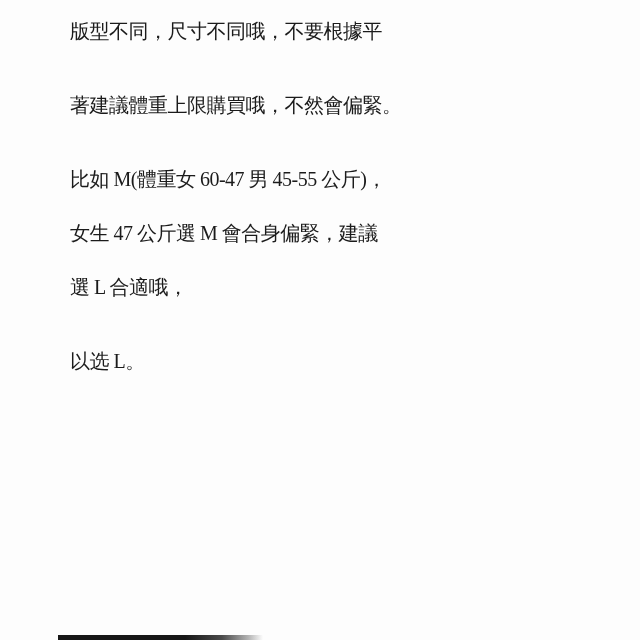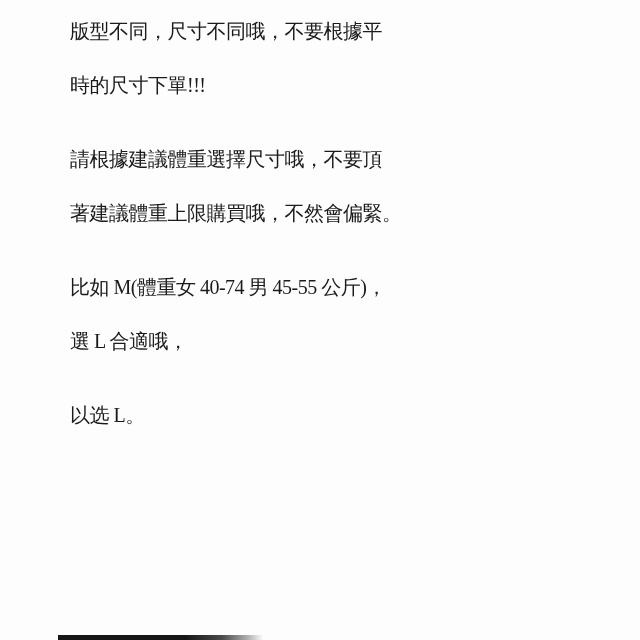--- a/index.html
+++ b/index.html
@@ -50,30 +50,29 @@
 </style>
 </head>
 <body>
 
 <div class="page">
 
   <div class="text-block">
 
     <div class="para">
       <div class="line">版型不同，尺寸不同哦，不要根據平</div>
-      <div class="line">時的尺寸下單!!!</div>
     </div>
 
     <div class="para">
-      <div class="line">請根據建議體重選擇尺寸哦，不要頂</div>
       <div class="line">著建議體重上限購買哦，不然會偏緊。</div>
     </div>
 
     <div class="para">
-      <div class="line">比如 M(體重女 40-74 男 45-55 公斤)，</div>
+      <div class="line">比如 M(體重女 60-47 男 45-55 公斤)，</div>
+      <div class="line">女生 47 公斤選 M 會合身偏緊，建議</div>
       <div class="line">選 L 合適哦，</div>
     </div>
 
     <div class="para">
       <div class="line">以选 L。</div>
     </div>
 
   </div>
 
   <div class="bottom-bar"></div>

